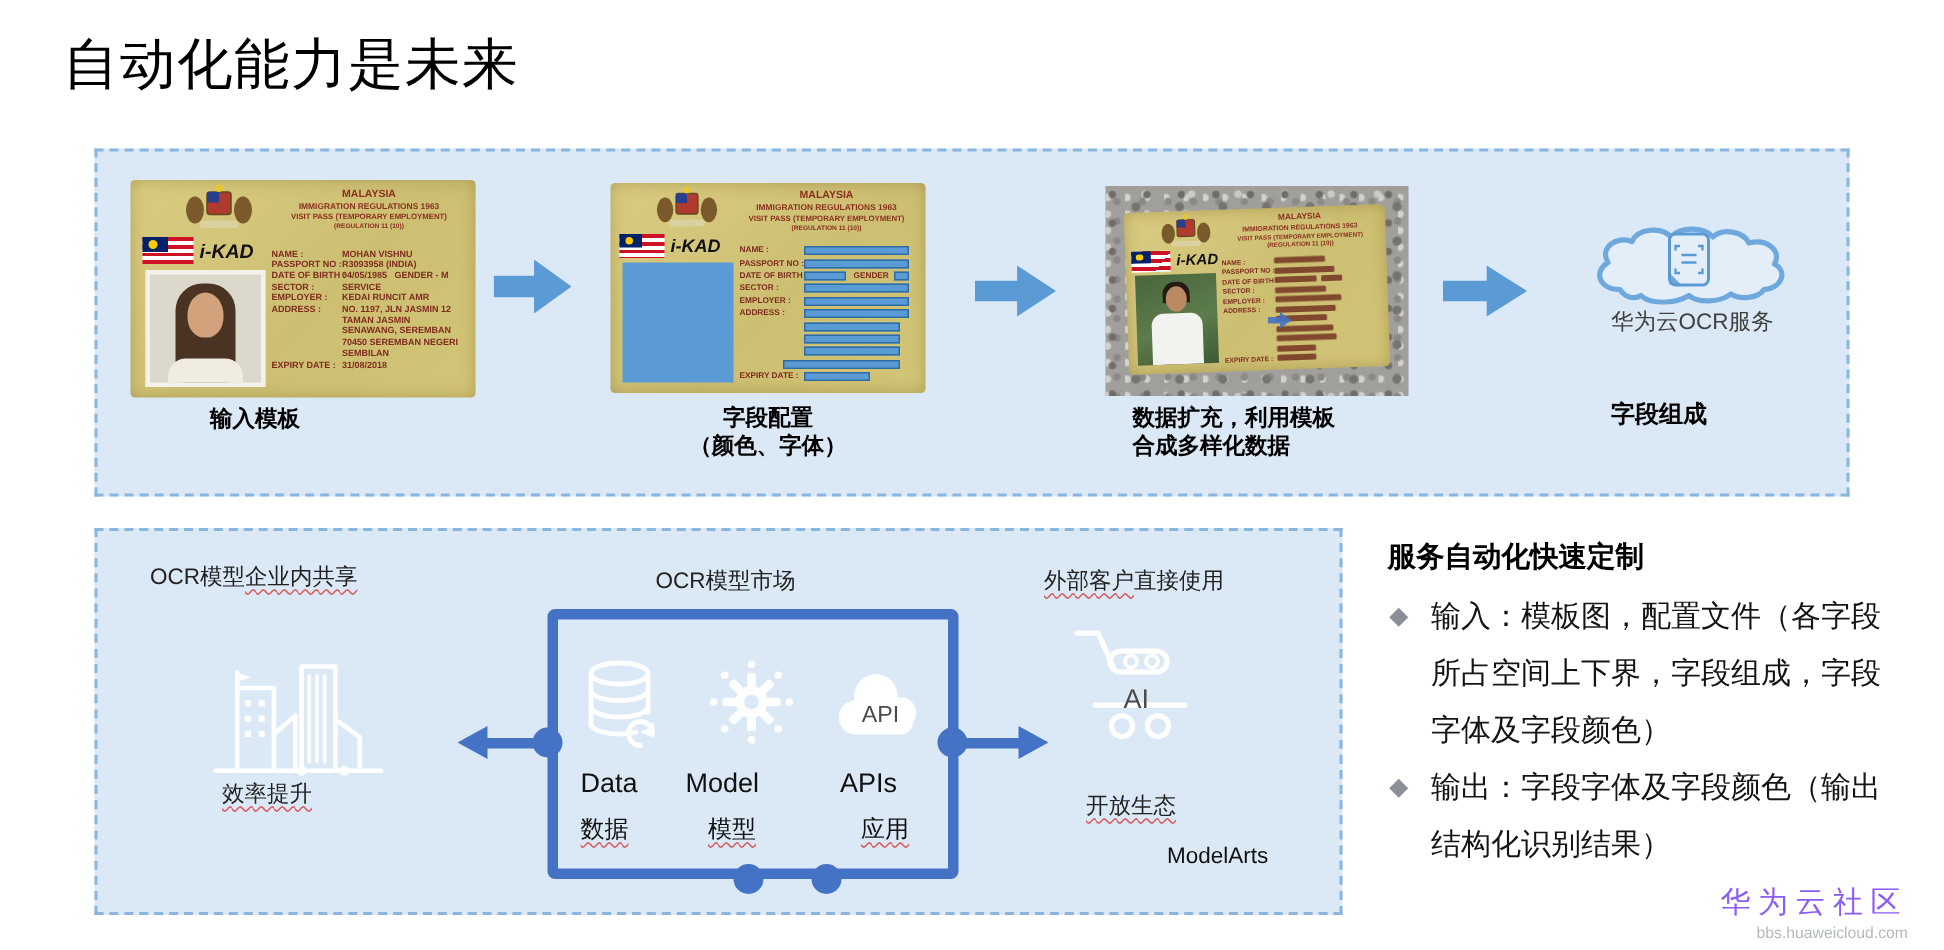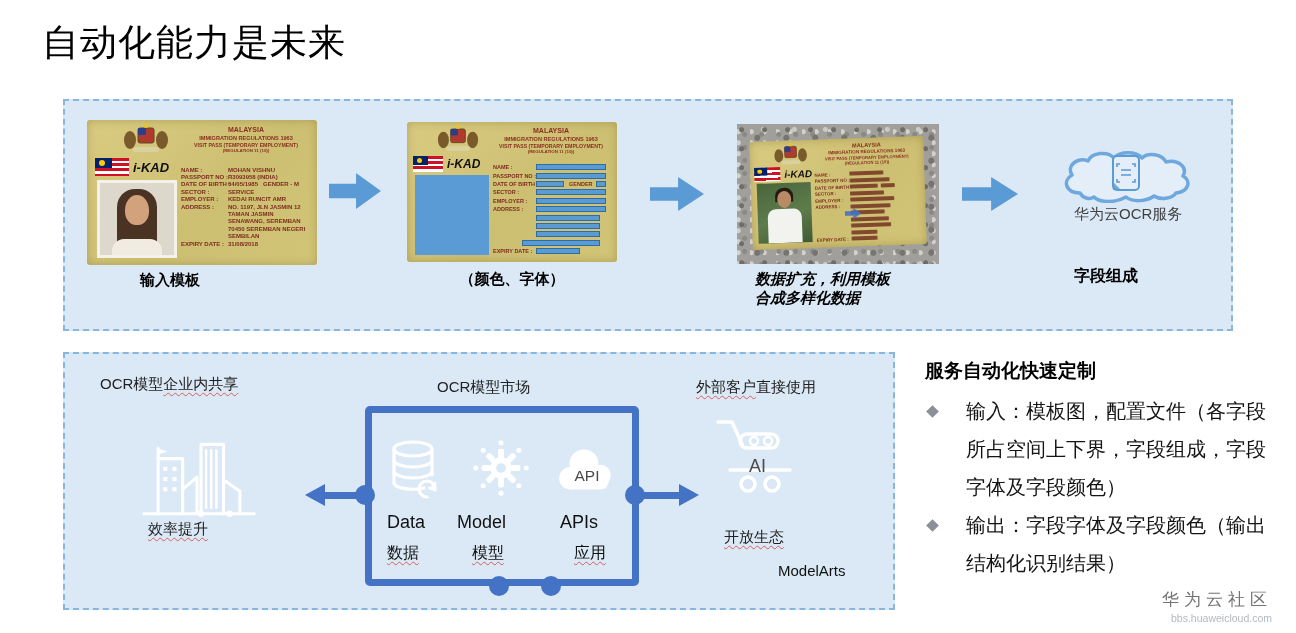--- a/index.html
+++ b/index.html
@@ -97,21 +97,21 @@
   #card3 .fields { position:absolute; left:64px; top:32px; width:108px; font-size:4.5px; }
   #card3 .frow { height:6.5px; }
   #card3 .flabel { width:32px; }
   #mini-arrow { position:absolute; left:108px; top:84px; width:16px; height:11px; background:#4472c4;
     clip-path:polygon(0% 30%,52% 30%,52% 0%,100% 50%,52% 100%,52% 70%,0% 70%); opacity:.9; }
 
   
   .cap { font-weight:800; color:#000; font-size:15px; line-height:19px; }
   #cap1 { left:75px; top:169px;text-align:center; }
   #cap2 { left:342px; top:168px; width:210px; text-align:center; }
-  #cap3 { left:690px; top:168px;font-style:italic; }
+  #cap3 { left:690px; top:168px; }
   #svc-label { left:1009px; top:104px; font-size:15px; color:#404040; }
   #cap4 { left:1009px; top:165px; font-size:16px; font-weight:800; color:#000; }
 
   
   .btitle { font-size:15px; color:#222; }
   .sq { text-decoration-line:underline; text-decoration-style:wavy; text-decoration-color:#d95f5f;
         text-decoration-thickness:1px; text-underline-offset:3px; }
   #ltitle { left:35px; top:21px; }
   #building { left:72px; top:74px; }
   #lcaption { left:83px; top:166px; font-size:15px; color:#222; }
@@ -139,28 +139,28 @@
   #lbl-apis-en { left:495px; top:158px; } #lbl-apis-zh { left:509px; top:189px; }
   #rtitle { left:631px; top:24px; }
   #cart-icon { left:645px; top:60px; }
   #ai-label { left:684px; top:102px; font-size:18px; color:#4a4a4a; }
   #rcaption { left:659px; top:174px; font-size:15px; color:#222; }
   #ma-brand { left:713px; top:208px; font-size:15px; color:#111; }
 
   
   #rp-heading { left:925px; top:358px; font-size:19px; font-weight:800; color:#000; }
   #rp-bullets { left:925px; top:392px; width:345px; }
-  .bullet { display:flex;gap:12px; }
+  .bullet { display:flex; }
   .diamond { width:9px; height:9px; background:#8a8f98; transform:rotate(45deg);
     margin:15px 17px 0 3px; flex:none; }
   .btext { font-size:20px; line-height:38px; color:#141414; width:300px; }
 
   
   #wm { right:24px; top:588px; text-align:right; }
-  #wm-brand { font-size:17px; letter-spacing:5px; color:#737373; }
+  #wm-brand { font-size:20px; letter-spacing:5px; color:#8b5cf6; }
   #wm-url { font-size:10.5px; color:#b4b9be; margin-top:1px; }
 
   svg { display:block; }
 </style>
 </head>
 <body>
 
 <div id="stage">
 
   <div class="abs" id="page-title">自动化能力是未来</div>
@@ -316,20 +316,21 @@
           <span class="flabel"></span>
             <span class="bar" style="width: 78px;"></span>
         </div>
           <div class="frow">
           <span class="flabel">EXPIRY DATE</span>
             <span class="bar" style="width: 44px;"></span>
         </div>
         </div>
     </div>
     <div class="abs cap" id="cap2">
+      <div>字段配置</div>
       <div>（颜色、字体）</div>
     </div>
 
     <div class="abs blockarrow" style="left:585px;top:76px;width:54px;height:34px;"></div>
 
     <div class="abs" id="rock">
       <div class="card" id="card3">
         <div class="crest">
           <svg width="34" height="24" viewBox="0 0 46 32">
             <ellipse cx="7" cy="17" rx="6" ry="9" fill="#7a5a2a"></ellipse>

